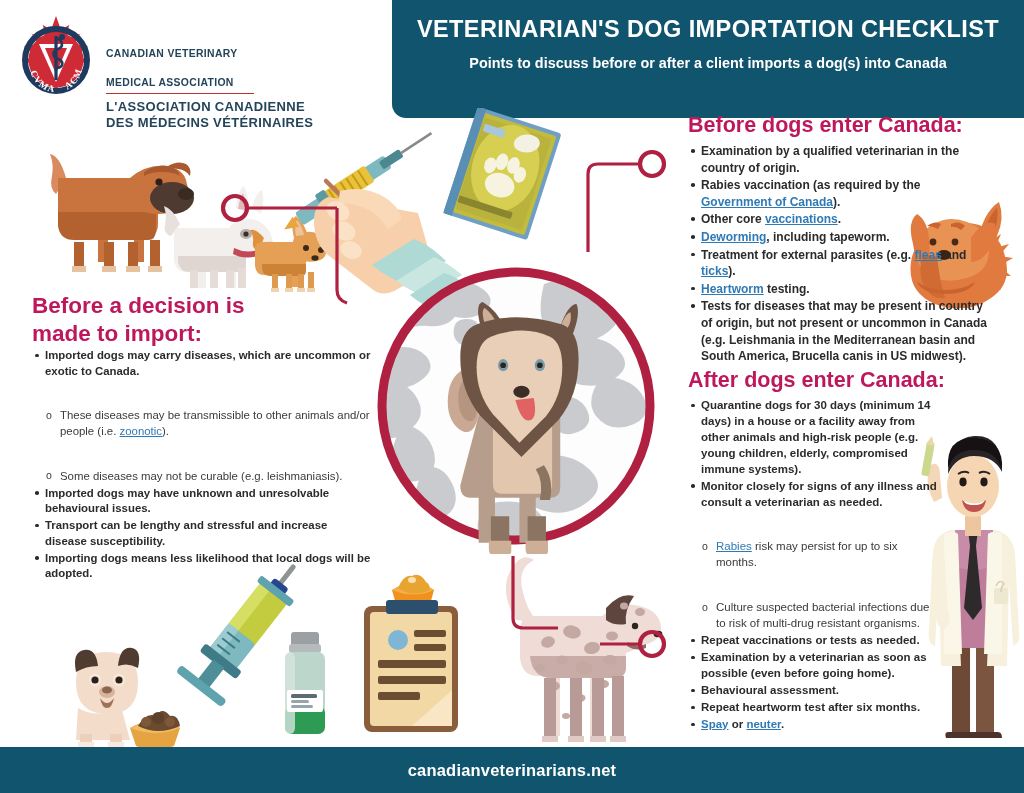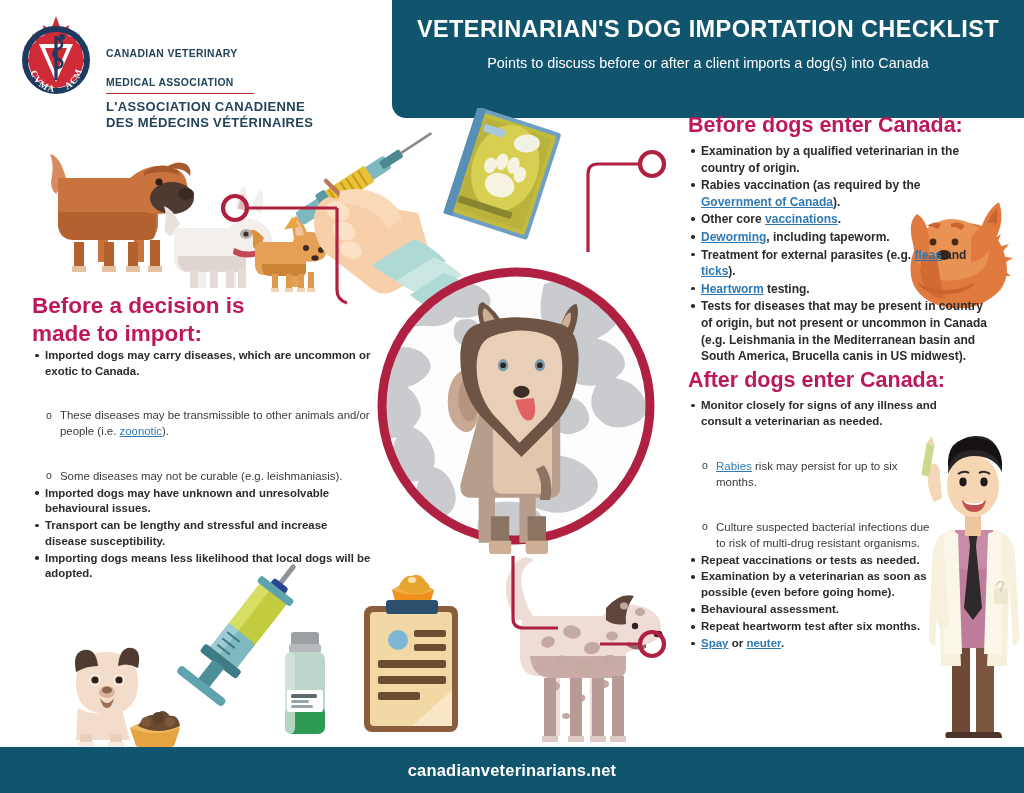--- a/index.html
+++ b/index.html
@@ -14,21 +14,21 @@
   
   .header-bar{
     position:absolute;left:392px;top:0px;width:632px;height:118px;
     background:#10546E;border-bottom-left-radius:14px;border-top-left-radius:0;
     box-sizing:border-box;padding-top:17px;text-align:center;color:#fff;
   }
   .header-title{
     font-size:23.5px;font-weight:bold;letter-spacing:.4px;line-height:1.1;
     margin:0 0 9px 0;
   }
-  .header-sub{font-size:14.4px;font-weight:400;line-height:1.15;margin:12px;}
+  .header-sub{font-size:14.4px;font-weight:700;line-height:1.15;margin:12px;}
 
   
   .logo-block{position:absolute;left:14px;top:10px;width:360px;height:92px;}
   .logo-mark{position:absolute;left:0;top:2px;width:84px;height:86px;}
   .logo-text{position:absolute;left:92px;top:22px;width:250px;color:#1b3a4b;}
   .logo-l1{font-size:10.4px;font-weight:bold;letter-spacing:.35px;line-height:1.22;color:#24445a;margin-top:16px;}
   .logo-rule{width:148px;height:1px;background:#b9322f;margin:4px 0 5px 0;}
   .logo-l2{font-size:13px;font-weight:bold;letter-spacing:.35px;line-height:1.22;color:#24445a;}
 
   
@@ -471,20 +471,21 @@
         <li><a class="lnk" href="#">Deworming</a><span>, including tapeworm.</span></li>
         <li><span>Treatment for external parasites (e.g.  </span><a class="lnk" href="#">fleas</a><span> and </span><a class="lnk" href="#">ticks</a><span>).</span></li>
         <li><a class="lnk" href="#">Heartworm</a><span> testing.</span></li>
         <li><span>Tests for diseases that may be present in country of origin, but not present or uncommon in Canada (e.g. Leishmania in the Mediterranean basin and South America, Brucella canis in US midwest).</span></li>
       </ul>
   </div>
 
   <h2 class="sec-head h-after">After dogs enter Canada:</h2>
   <div class="list-block lb-after">
     <ul class="lvl1" id="after-list-ul">
+        <li><span>Quarantine dogs for 30 days (minimum 14 days) in a house or a facility away from other animals and high-risk people (e.g. young children, elderly, compromised immune systems).</span></li>
         <li><span>Monitor closely for signs of any illness and consult a veterinarian as needed.</span><ul class="lvl2">
             <li><a class="lnk" href="#">Rabies</a><span> risk may persist for up to six months.</span></li>
             <li><span>Culture suspected bacterial infections due to risk of multi-drug resistant organisms.</span></li>
           </ul></li>
         <li><span>Repeat vaccinations or tests as needed.</span></li>
         <li><span>Examination by a veterinarian as soon as possible (even before going home).</span></li>
         <li><span>Behavioural assessment.</span></li>
         <li><span>Repeat heartworm test after six months.</span></li>
         <li><a class="lnk" href="#">Spay</a><span> or </span><a class="lnk" href="#">neuter</a><span>.</span></li>
       </ul>

